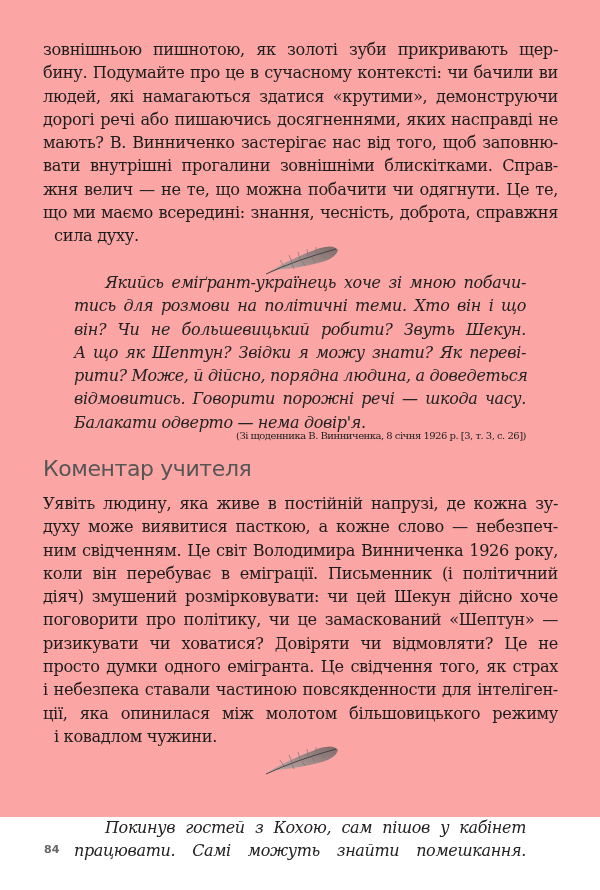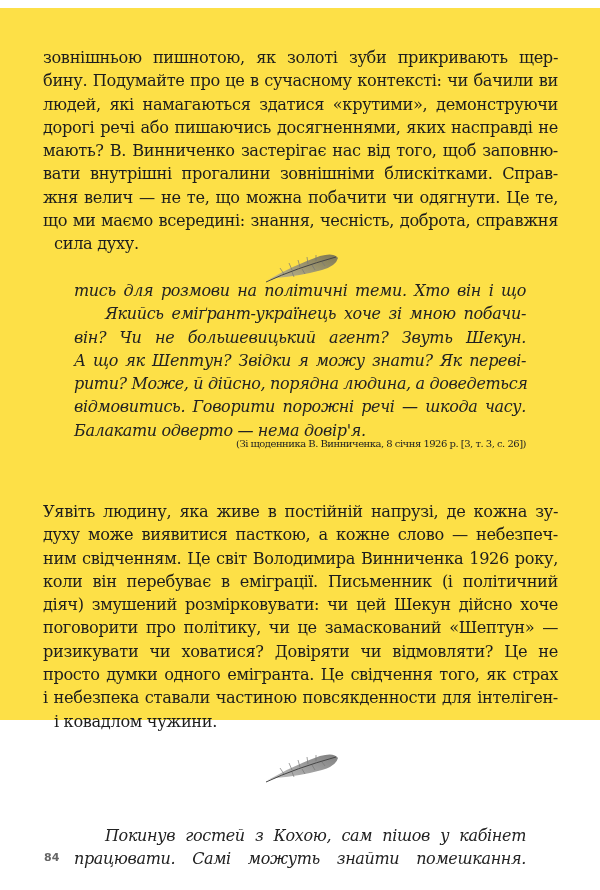--- a/index.html
+++ b/index.html
@@ -1,19 +1,19 @@
 <!DOCTYPE html>
 <html><head>
   <meta charset="utf-8">
   <style>
     html, body { margin: 0; padding: 0; background: #ffffff; }
     body { width: 600px; height: 890px; position: relative; overflow: hidden; }
     .page {
-      position: absolute; left: 0; top: 8px; width: 600px; height: 712px;
-      background: #fde047;
+      position: absolute; left: 0; top: 0; width: 600px; height: 817px;
+      background: #fca5a5;
     }
     .block { position: absolute; left: 43px; width: 515px; }
     .para {
       font-family: "DejaVu Serif", "Liberation Serif", serif;
       font-size: 16.2px; line-height: 23.3px; color: #1d1d1d;
       text-align: justify; margin: 0; letter-spacing: -0.35px;
     }
     .para .line { display: block; text-align-last: justify; white-space: nowrap; }
     .para .line.last { text-align-last: left; margin-left: 11px; }
     .quote {
@@ -69,42 +69,44 @@
         <stop offset="0" stop-color="#aaa"></stop>
         <stop offset="1" stop-color="#555"></stop>
       </linearGradient>
     </defs>
     <path d="M6 32 Q30 18 58 8 Q72 4 76 10 Q74 18 60 22 Q38 28 14 30 Z" fill="url(#fg1)" opacity="0.75"></path>
     <path d="M4 34 Q34 20 74 9" stroke="#444" stroke-width="1" fill="none"></path>
     <path d="M22 26 l-4 -6 M30 22 l-3 -7 M38 19 l-2 -7 M46 16 l-1 -7 M54 13 l0 -6 M30 24 l2 5 M40 21 l3 5 M50 17 l3 5 M60 14 l3 4" stroke="#777" stroke-width="0.7" fill="none"></path>
   </svg>
 
   <div class="quote" style="top:271px;">
+    <span class="line first">Якийсь еміґрант-українець хоче зі мною побачи-</span>
     <span class="line">тись для розмови на політичні теми. Хто він і що</span>
-    <span class="line first">Якийсь еміґрант-українець хоче зі мною побачи-</span>
-    <span class="line">він? Чи не большевицький агент? Звуть Шекун.</span>
+    <span class="line">він? Чи не большевицький робити? Звуть Шекун.</span>
     <span class="line">А що як Шептун? Звідки я можу знати? Як переві-</span>
     <span class="line">рити? Може, й дійсно, порядна людина, а доведеться</span>
     <span class="line">відмовитись. Говорити порожні речі — шкода часу.</span>
     <span class="line last">Балакати одверто — нема довір'я.</span>
   </div>
   <div class="source">(Зі щоденника В. Винниченка, 8 січня 1926 р. [3, т. 3, с. 26])</div>
 
+  <h2 class="heading">Коментар учителя</h2>
 
   <div class="block" style="top:492px;">
     <p class="para">
       <span class="line">Уявіть людину, яка живе в постійній напрузі, де кожна зу-</span>
       <span class="line">духу може виявитися пасткою, а кожне слово — небезпеч-</span>
       <span class="line">ним свідченням. Це світ Володимира Винниченка 1926 року,</span>
       <span class="line">коли він перебуває в еміграції. Письменник (і політичний</span>
       <span class="line">діяч) змушений розмірковувати: чи цей Шекун дійсно хоче</span>
       <span class="line">поговорити про політику, чи це замаскований «Шептун» —</span>
       <span class="line">ризикувати чи ховатися? Довіряти чи відмовляти? Це не</span>
       <span class="line">просто думки одного емігранта. Це свідчення того, як страх</span>
       <span class="line">і небезпека ставали частиною повсякденности для інтеліген-</span>
+      <span class="line">ції, яка опинилася між молотом більшовицького режиму</span>
       <span class="line last">і ковадлом чужини.</span>
     </p>
   </div>
 
   <svg class="feather" style="top:740px;" viewBox="0 0 80 36">
     <defs>
       <linearGradient id="fg2" x1="0" y1="1" x2="1" y2="0">
         <stop offset="0" stop-color="#aaa"></stop>
         <stop offset="1" stop-color="#555"></stop>
       </linearGradient>

